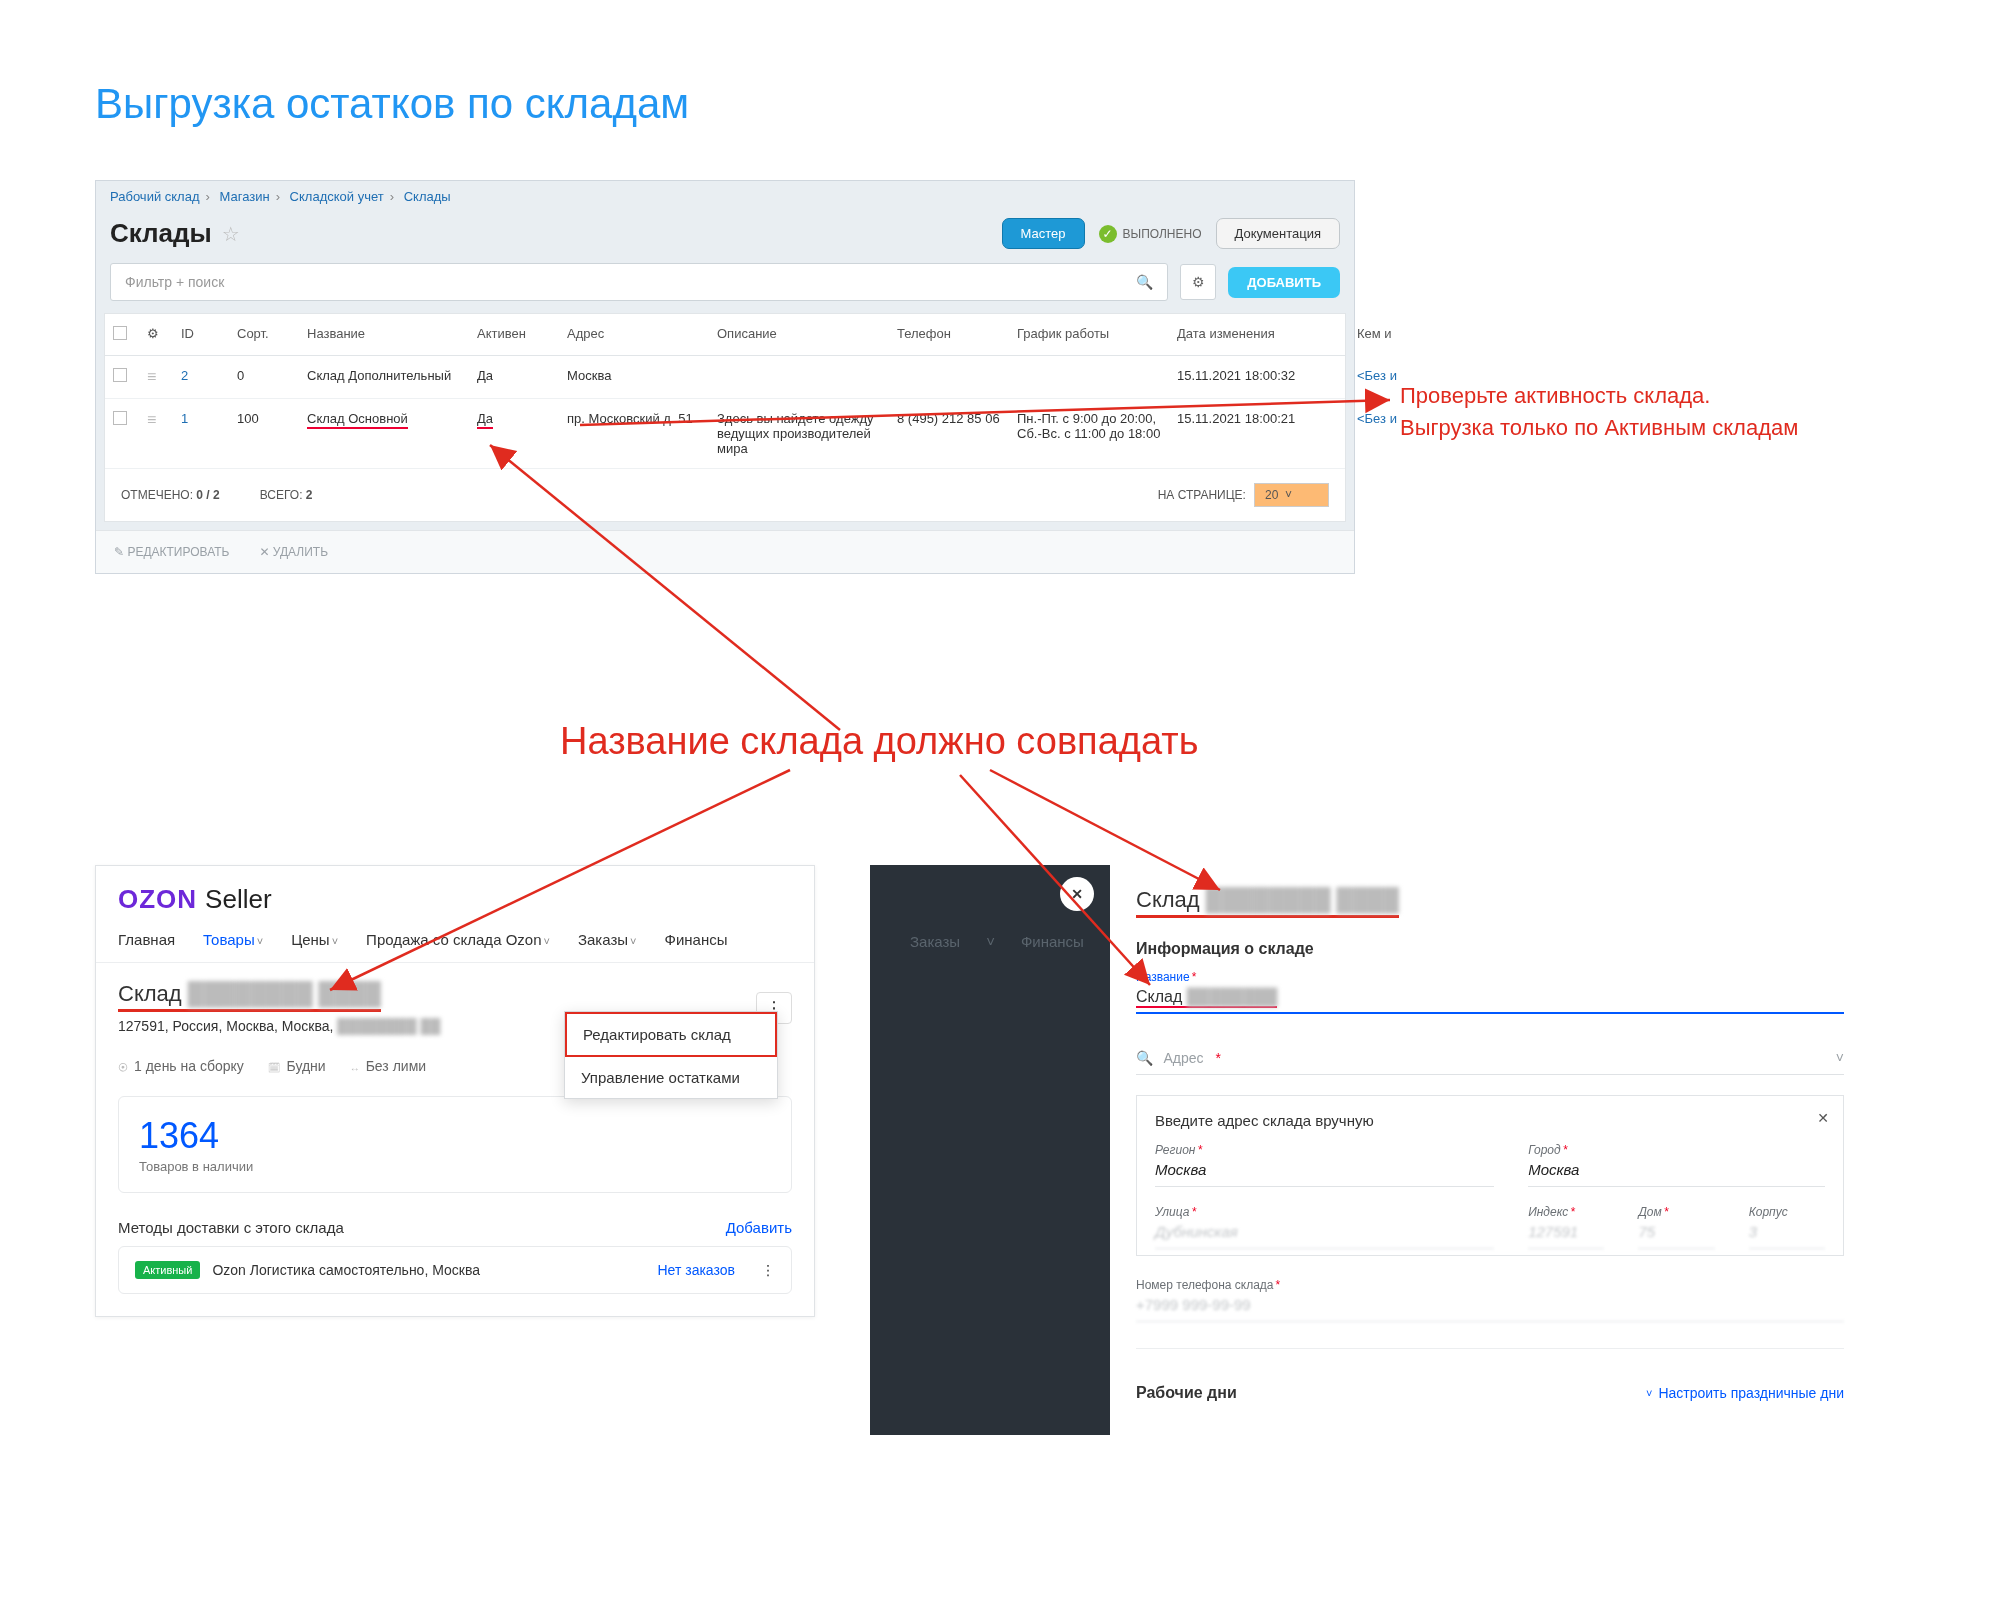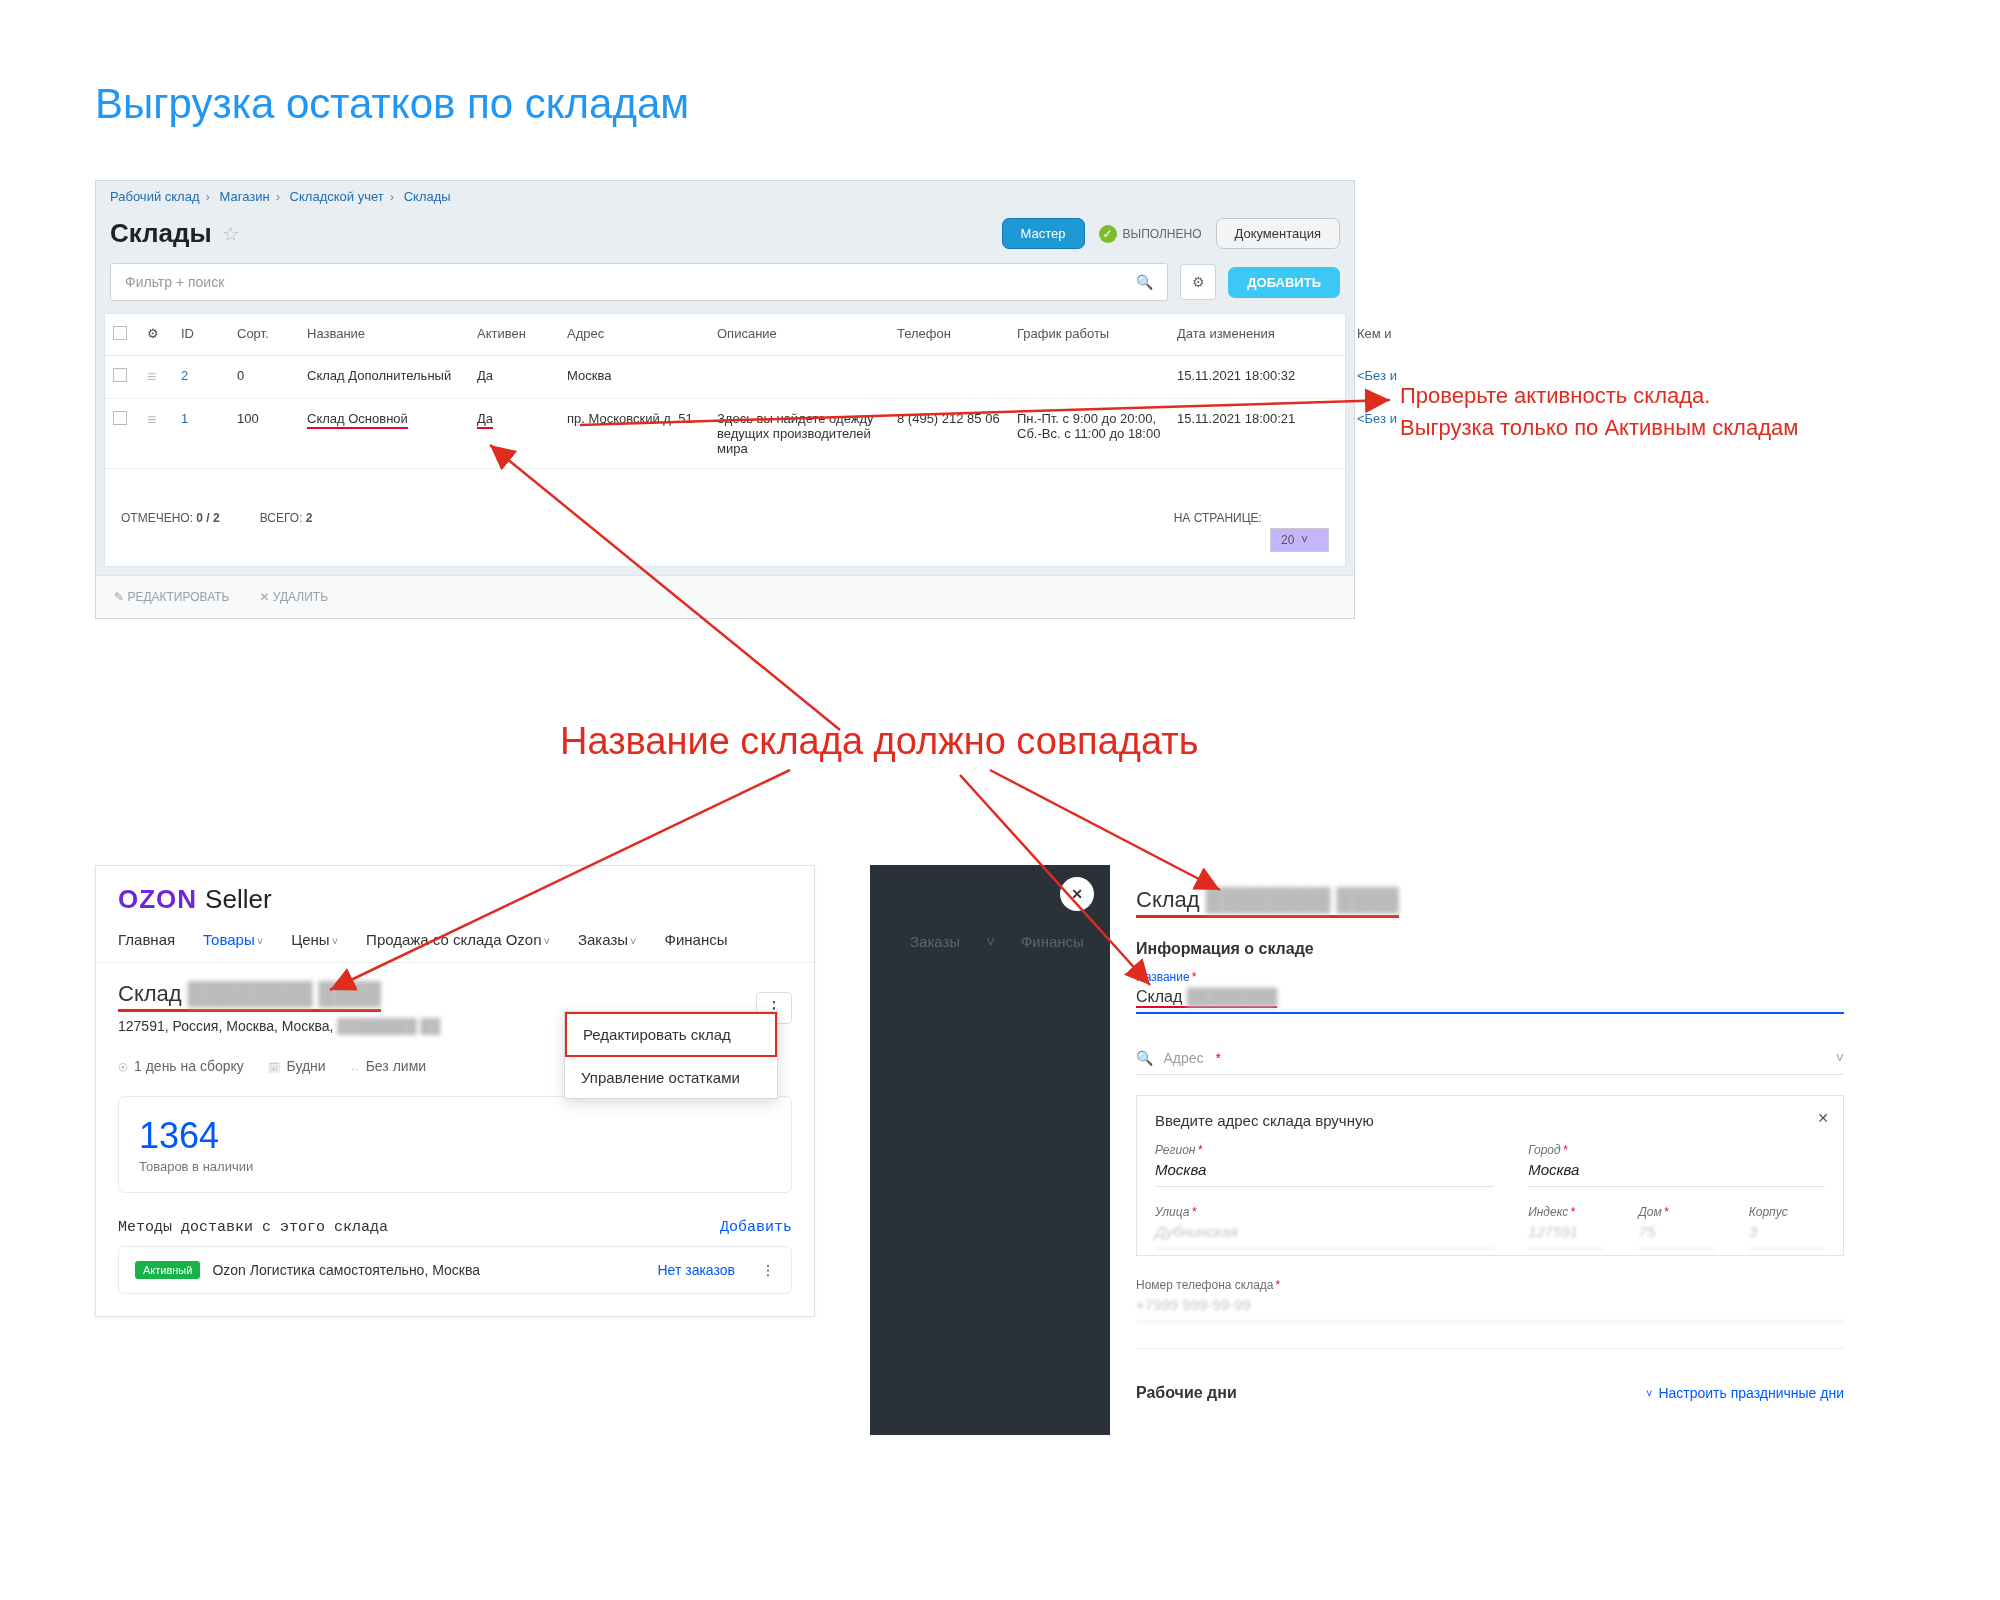--- a/index.html
+++ b/index.html
@@ -83,21 +83,21 @@
   .hamb { color:#bbb; letter-spacing:-2px; font-size:16px; }
   .underline-red { border-bottom:2px solid #e03; padding-bottom:1px; }
   .bez { color:#1e6eb3; }
 
   .grid-foot {
     display:flex; justify-content:space-between; align-items:center;
     padding:14px 16px; font-size:12px; color:#555;
   }
   .grid-foot-left { display:flex; gap:40px; }
   .grid-foot-right { display:flex; align-items:center; gap:8px; }
-  .page-select { border:1px solid #ccc; padding:4px 20px 4px 10px; background:#c4b5fd; position:relative;margin-top:45px; }
+  .page-select { border:1px solid #ccc; padding:4px 36px 4px 10px; background:#fdba74; position:relative; }
   .grid-actions {
     padding:14px 18px; font-size:12px; color:#9aa1a7; display:flex; gap:30px;
     border-top:1px solid #e1e5e8; background:#f7f9fa;
   }
 
   
   .annot-right {
     position:absolute; top:380px; left:1400px;
     color:#e02b1f; font-size:22px; line-height:1.45;
   }
@@ -149,21 +149,21 @@
   .ozon-meta span::before { content:"⦿"; color:#bbb; margin-right:6px; font-size:10px; }
   .ozon-meta .cal::before { content:"🗓"; }
   .ozon-meta .lim::before { content:"↔"; }
 
   .ozon-card {
     margin-top:22px; border:1px solid #e8eaec; border-radius:6px; padding:18px 20px;
   }
   .ozon-big { font-size:36px; color:#0058ff; font-weight:500; }
   .ozon-cap { font-size:13px; color:#777; margin-top:2px; }
 
-  .ozon-deliv-head { display:flex; justify-content:space-between; align-items:center; margin:26px 0 10px; font-size:15px;font-family:Liberation Mono, monospace;}
+  .ozon-deliv-head { display:flex; justify-content:space-between; align-items:center; margin:26px 0 10px; font-size:15px;}
   .ozon-deliv-add { color:#0058ff; cursor:pointer; }
   .ozon-del-row {
     border:1px solid #e8eaec; border-radius:6px; padding:14px 16px;
     display:flex; align-items:center; gap:12px; font-size:14px;
   }
   .badge-act { background:#17b24a; color:#fff; font-size:11px; padding:3px 8px; border-radius:3px; }
   .no-ord { color:#0058ff; margin-left:auto; }
 
   
   .modal-wrap {

